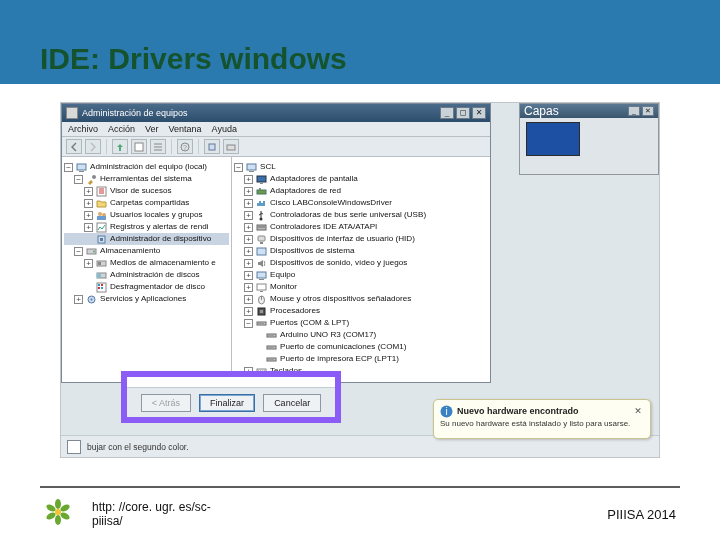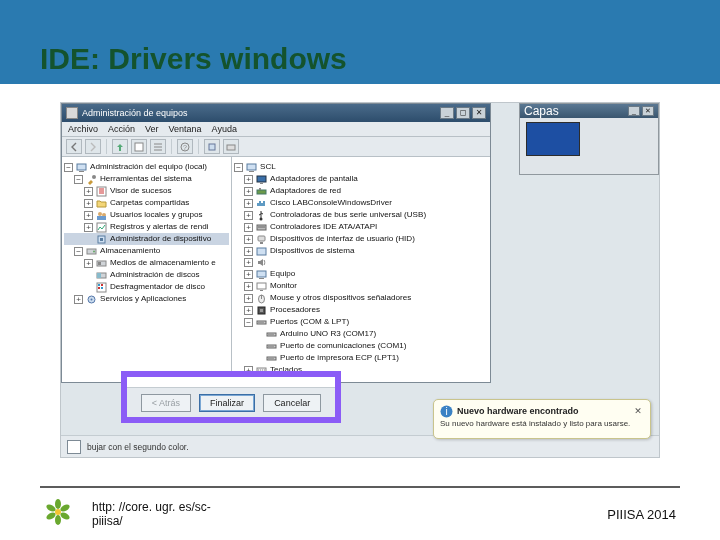--- a/index.html
+++ b/index.html
@@ -392,20 +392,21 @@
           </div>
           <div class="tree-row">
             <span class="bl" style="width:10px"></span>
             <span class="exp">+</span>
             <span class="ic">
               <svg width="11" height="11">
                 <path d="M2 4h2l3-2v7L4 7H2z" fill="#888"></path>
                 <path d="M8 3c1 1 1 4 0 5" stroke="#888" fill="none"></path>
               </svg>
             </span>
+            <span class="lbl">Dispositivos de sonido, vídeo y juegos</span>
           </div>
           <div class="tree-row">
             <span class="bl" style="width:10px"></span>
             <span class="exp">+</span>
             <span class="ic">
               <svg width="11" height="11">
                 <rect x="1" y="2" width="9" height="6" fill="#cfe0f2" stroke="#5a7da0"></rect>
                 <rect x="3" y="9" width="5" height="1" fill="#888"></rect>
               </svg>
             </span>

